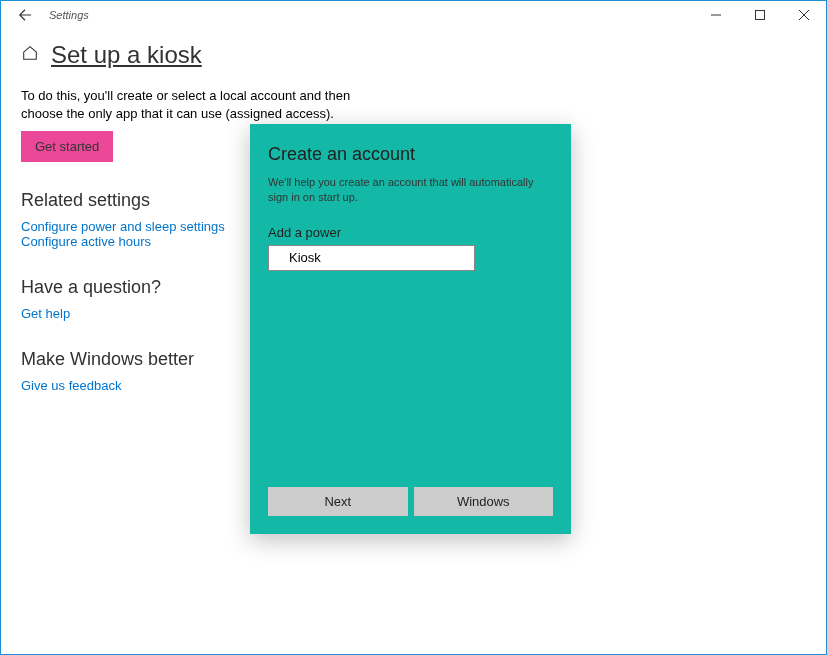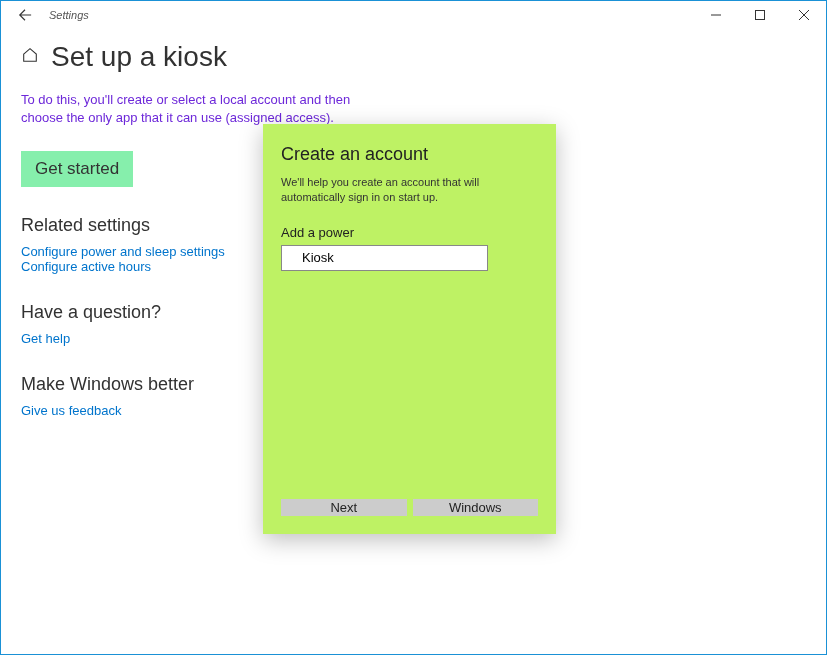--- a/index.html
+++ b/index.html
@@ -51,36 +51,37 @@
     .content {
       padding: 12px 20px 20px 20px;
     }
     .page-header {
       display: flex;
       align-items: center;
       gap: 12px;
       margin-bottom: 18px;
     }
     .page-title {
-      font-size: 28px;
+      font-size: 24px;
       font-weight: 400;
       color: #323232;
+      text-decoration: underline;
     }
     .page-desc {
       font-size: 13px;
-      color: #6d28d9;
+      color: #000000;
       max-width: 360px;
       line-height: 1.4;
-      margin-bottom: 24px;
+      margin-bottom: 8px;
     }
     .btn-grey {
-      background: #86efac;
+      background: #ec4899;
       border: none;
       padding: 8px 14px;
-      font-size: 17px;
+      font-size: 13px;
       color: #333;
       cursor: pointer;
     }
     .section {
       margin-top: 28px;
     }
     .section-title {
       font-size: 18px;
       font-weight: 400;
       color: #323232;
@@ -90,25 +91,25 @@
       font-size: 13px;
       color: #0074cc;
       text-decoration: none;
       display: block;
       margin: 0 0;
       cursor: pointer;
     }
     
     .dialog {
       position: absolute;
-      left: 262px;
+      left: 249px;
       top: 123px;
-      width: 293px;
+      width: 321px;
       height: 410px;
-      background: #bef264;
+      background: #14b8a6;
       box-shadow: 0 6px 22px rgba(0,0,0,0.25);
       padding: 20px 18px 18px 18px;
       display: flex;
       flex-direction: column;
     }
     .dialog-title {
       font-size: 18px;
       font-weight: 400;
       color: #222;
       margin-bottom: 10px;
@@ -134,21 +135,21 @@
     }
     .dialog-actions {
       margin-top: auto;
       display: flex;
       gap: 6px;
     }
     .dialog-btn {
       flex: 1;
       background: #cccccc;
       border: none;
-      padding: 1px 0;
+      padding: 7px 0;
       font-size: 13px;
       color: #222;
       cursor: pointer;
     }
     .overlay-dimmer {
       
     }
   </style>
 </head>
 <body>

